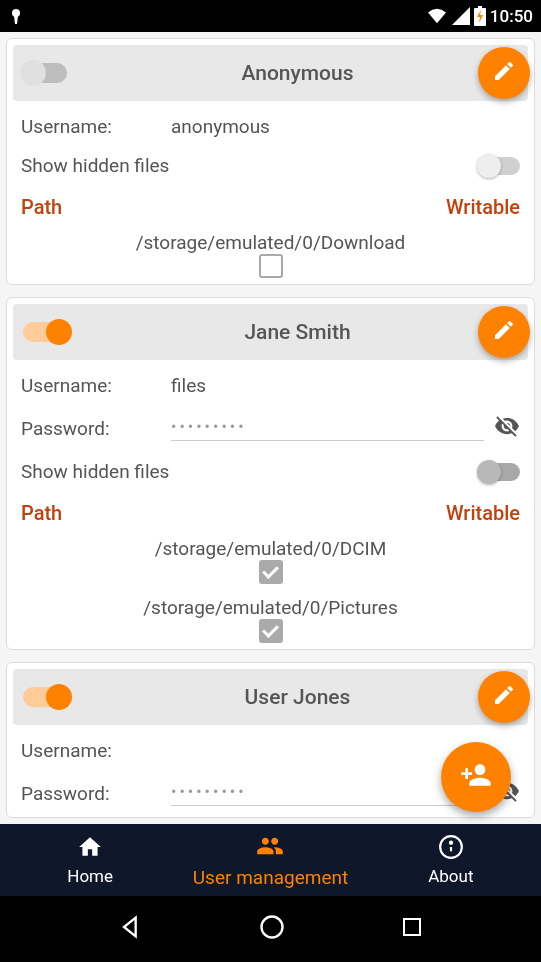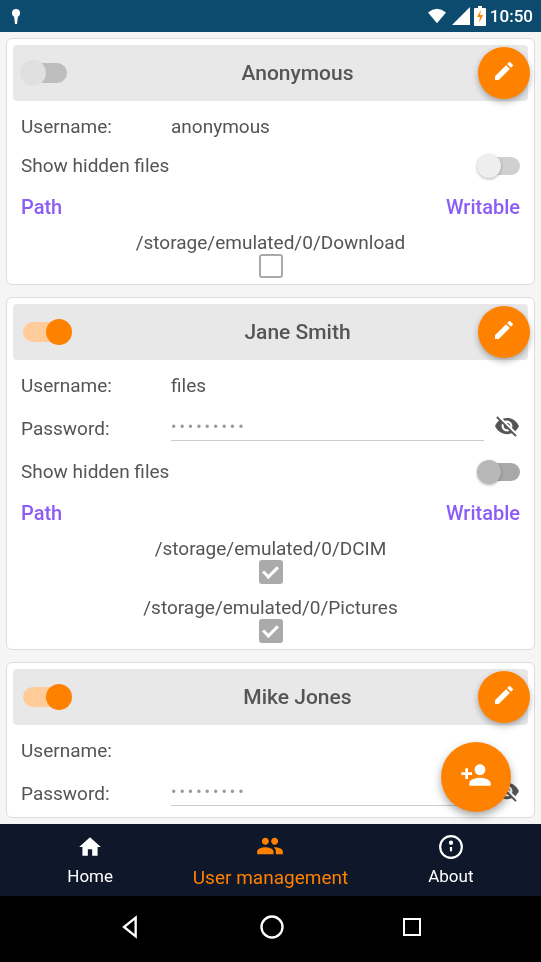--- a/index.html
+++ b/index.html
@@ -6,21 +6,21 @@
 body {
   width: 541px;
   height: 962px;
   font-family: Roboto, Arial, sans-serif;
   background: #f5f5f5;
   overflow: hidden;
   position: relative;
 }
 .status-bar {
   height: 32px;
-  background: #0c4a6e;
+  background: #000000;
   display: flex;
   align-items: center;
   justify-content: space-between;
   padding: 0 8px;
   color: #fff;
 }
 .status-left { display: flex; align-items: center; }
 .status-right { display: flex; align-items: center; gap: 4px; font-size: 17px; font-weight: 500; }
 .status-icon { display: inline-flex; }
 .content {
@@ -108,21 +108,21 @@
   position: absolute;
   top: -3px; left: -3px;
   box-shadow: 0 1px 3px rgba(0,0,0,0.3);
 }
 .toggle-small.off-dark .thumb { background: #b8b8b8; }
 .path-header {
   display: flex;
   padding: 10px 14px 6px;
   font-size: 20px;
   font-weight: 500;
-  color: #8b5cf6;
+  color: #c2410c;
   align-items: flex-end;
 }
 .path-header .ph-label { flex: 1; }
 .path-row {
   display: flex;
   align-items: center;
   padding: 6px 14px;
   font-size: 19px;
   color: #555;
   flex-direction: column;
@@ -323,21 +323,21 @@
       <span class="path-text">/storage/emulated/0/Pictures</span>
       <div class="checkbox checked"></div>
     </div>
   </div>
 
   <div class="card">
     <div class="card-header">
       <div class="switch on">
           <div class="thumb"></div>
         </div>
-      <div class="card-title">Mike Jones</div>
+      <div class="card-title">User Jones</div>
       <div class="edit-fab">
         <span>
           <svg width="24" height="24" viewBox="0 0 24 24" fill="#fff">
               <path d="M3 17.25V21h3.75L17.81 9.94l-3.75-3.75L3 17.25zM20.71 7.04c.39-.39.39-1.02 0-1.41l-2.34-2.34c-.39-.39-1.02-.39-1.41 0l-1.83 1.83 3.75 3.75 1.83-1.83z"></path>
             </svg>
         </span>
       </div>
     </div>
     <div class="row">
       <span class="label">Username:</span>

